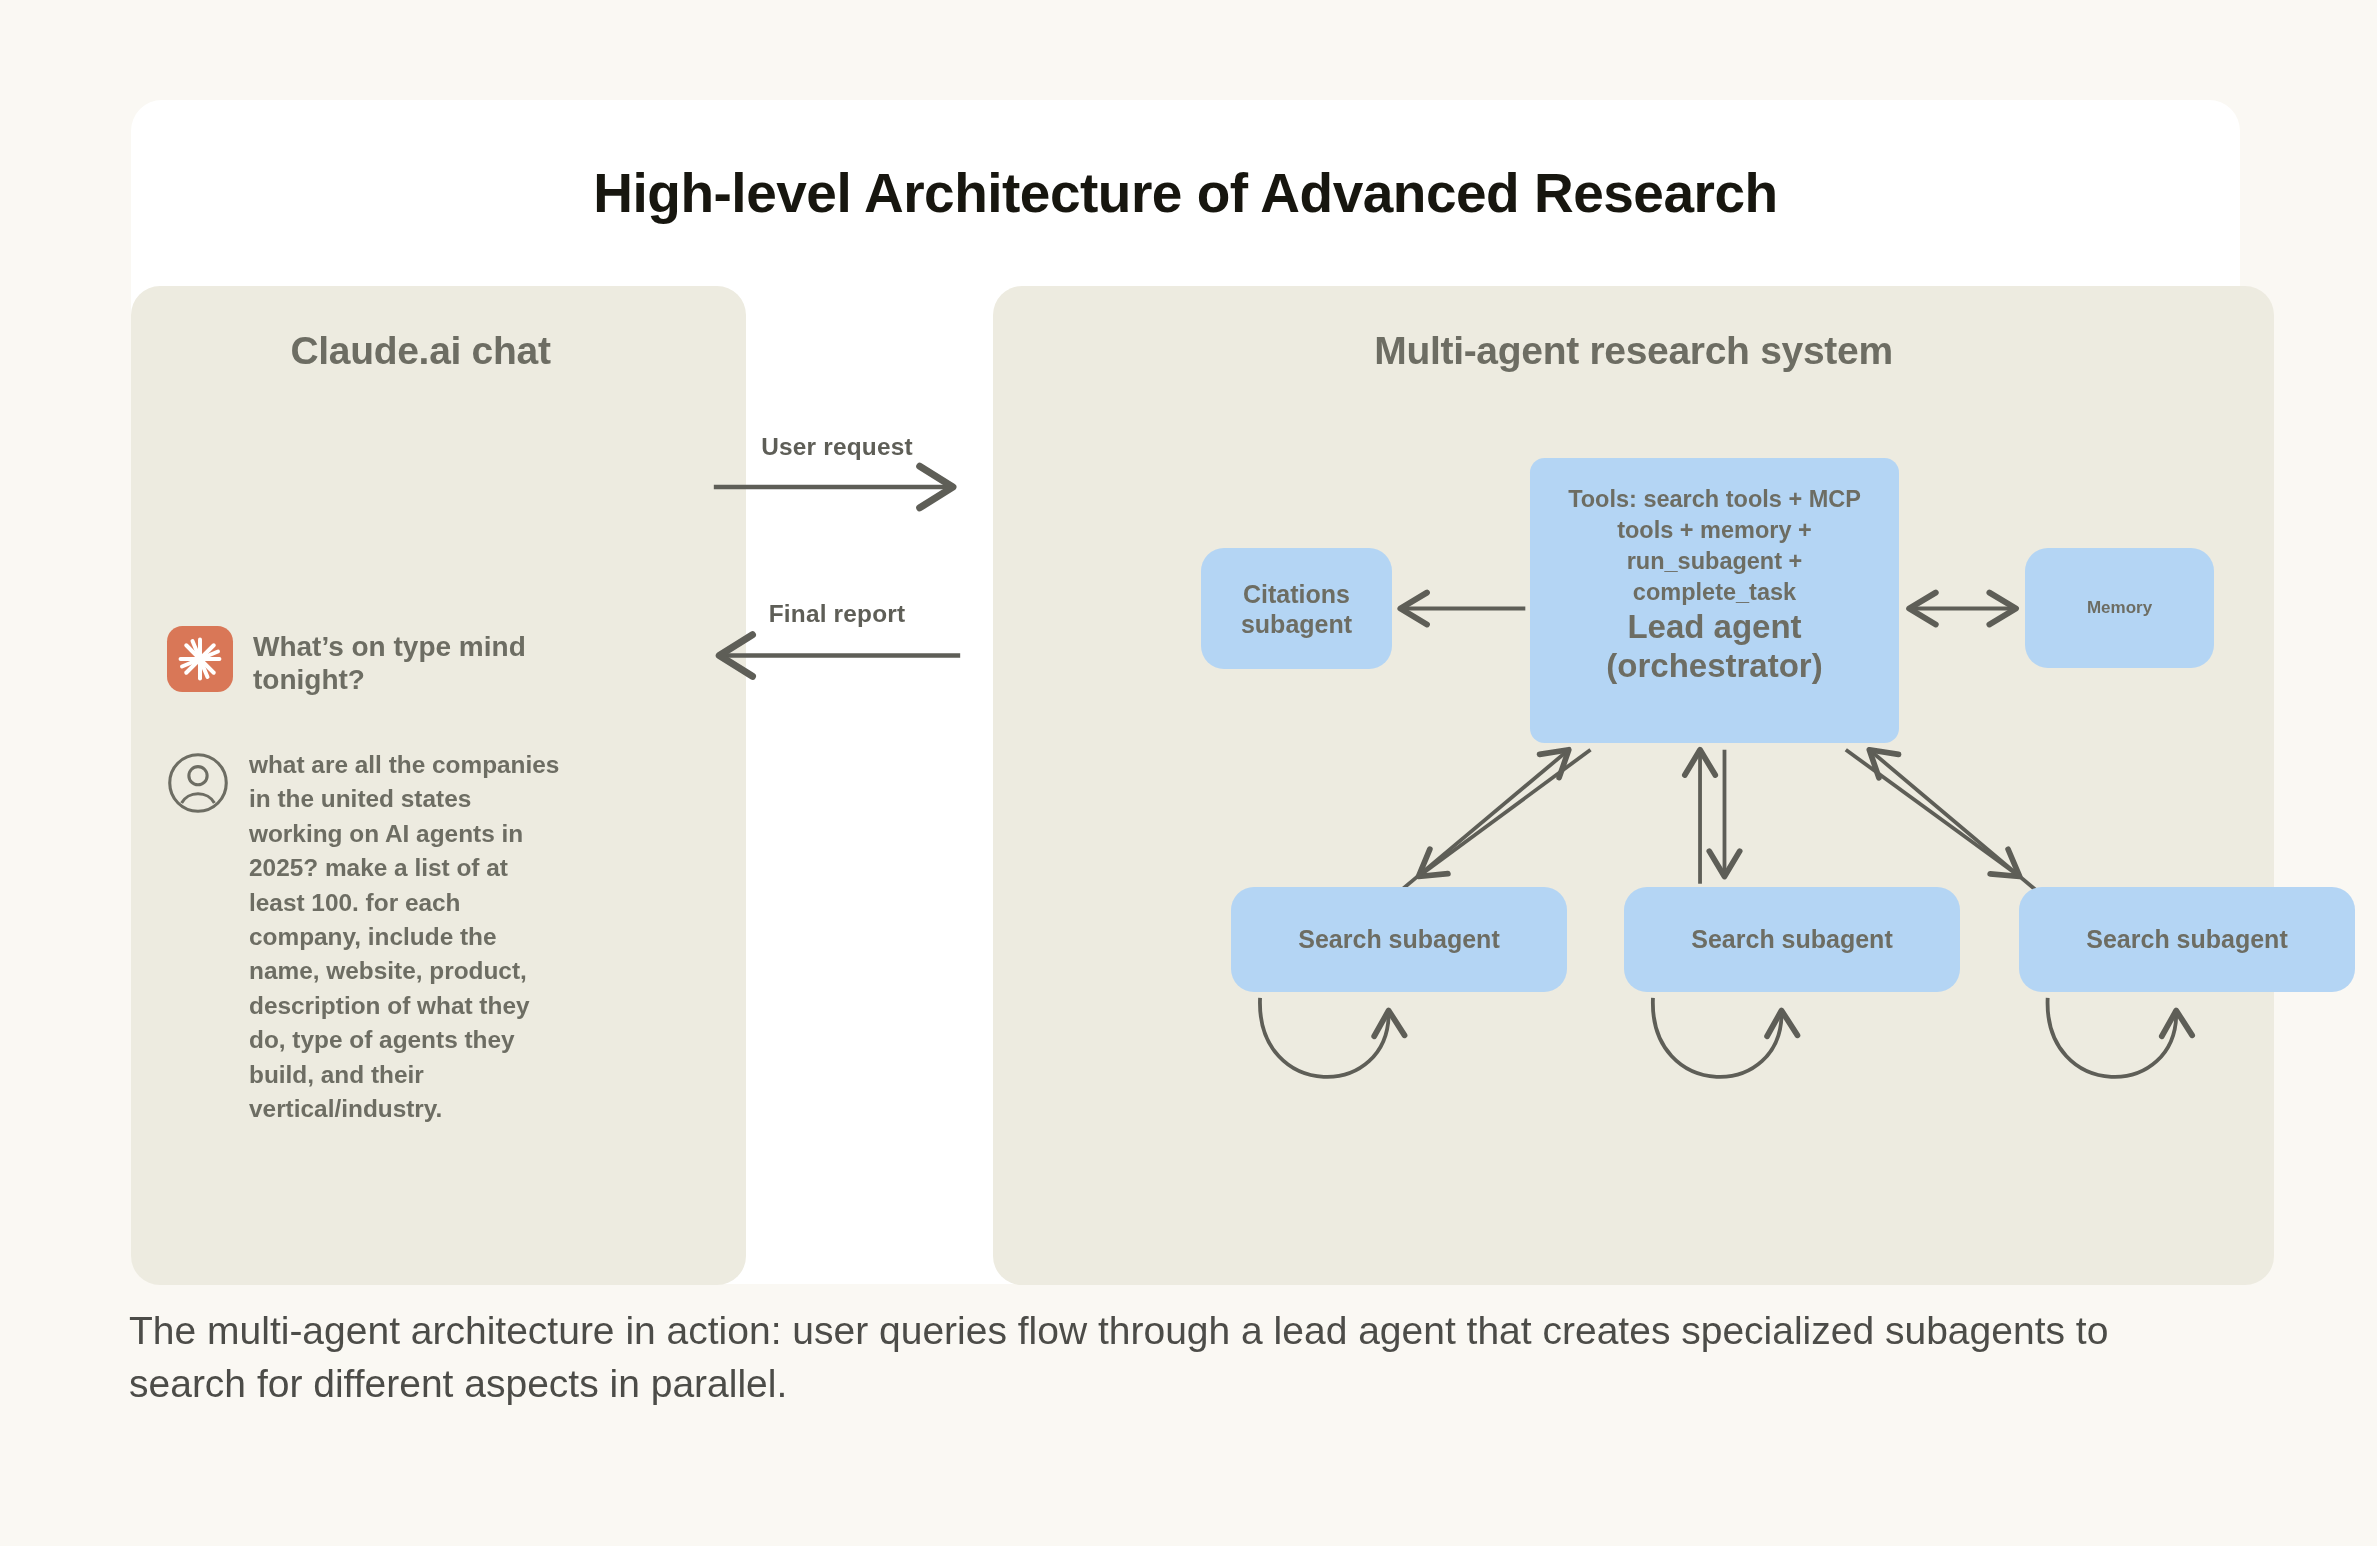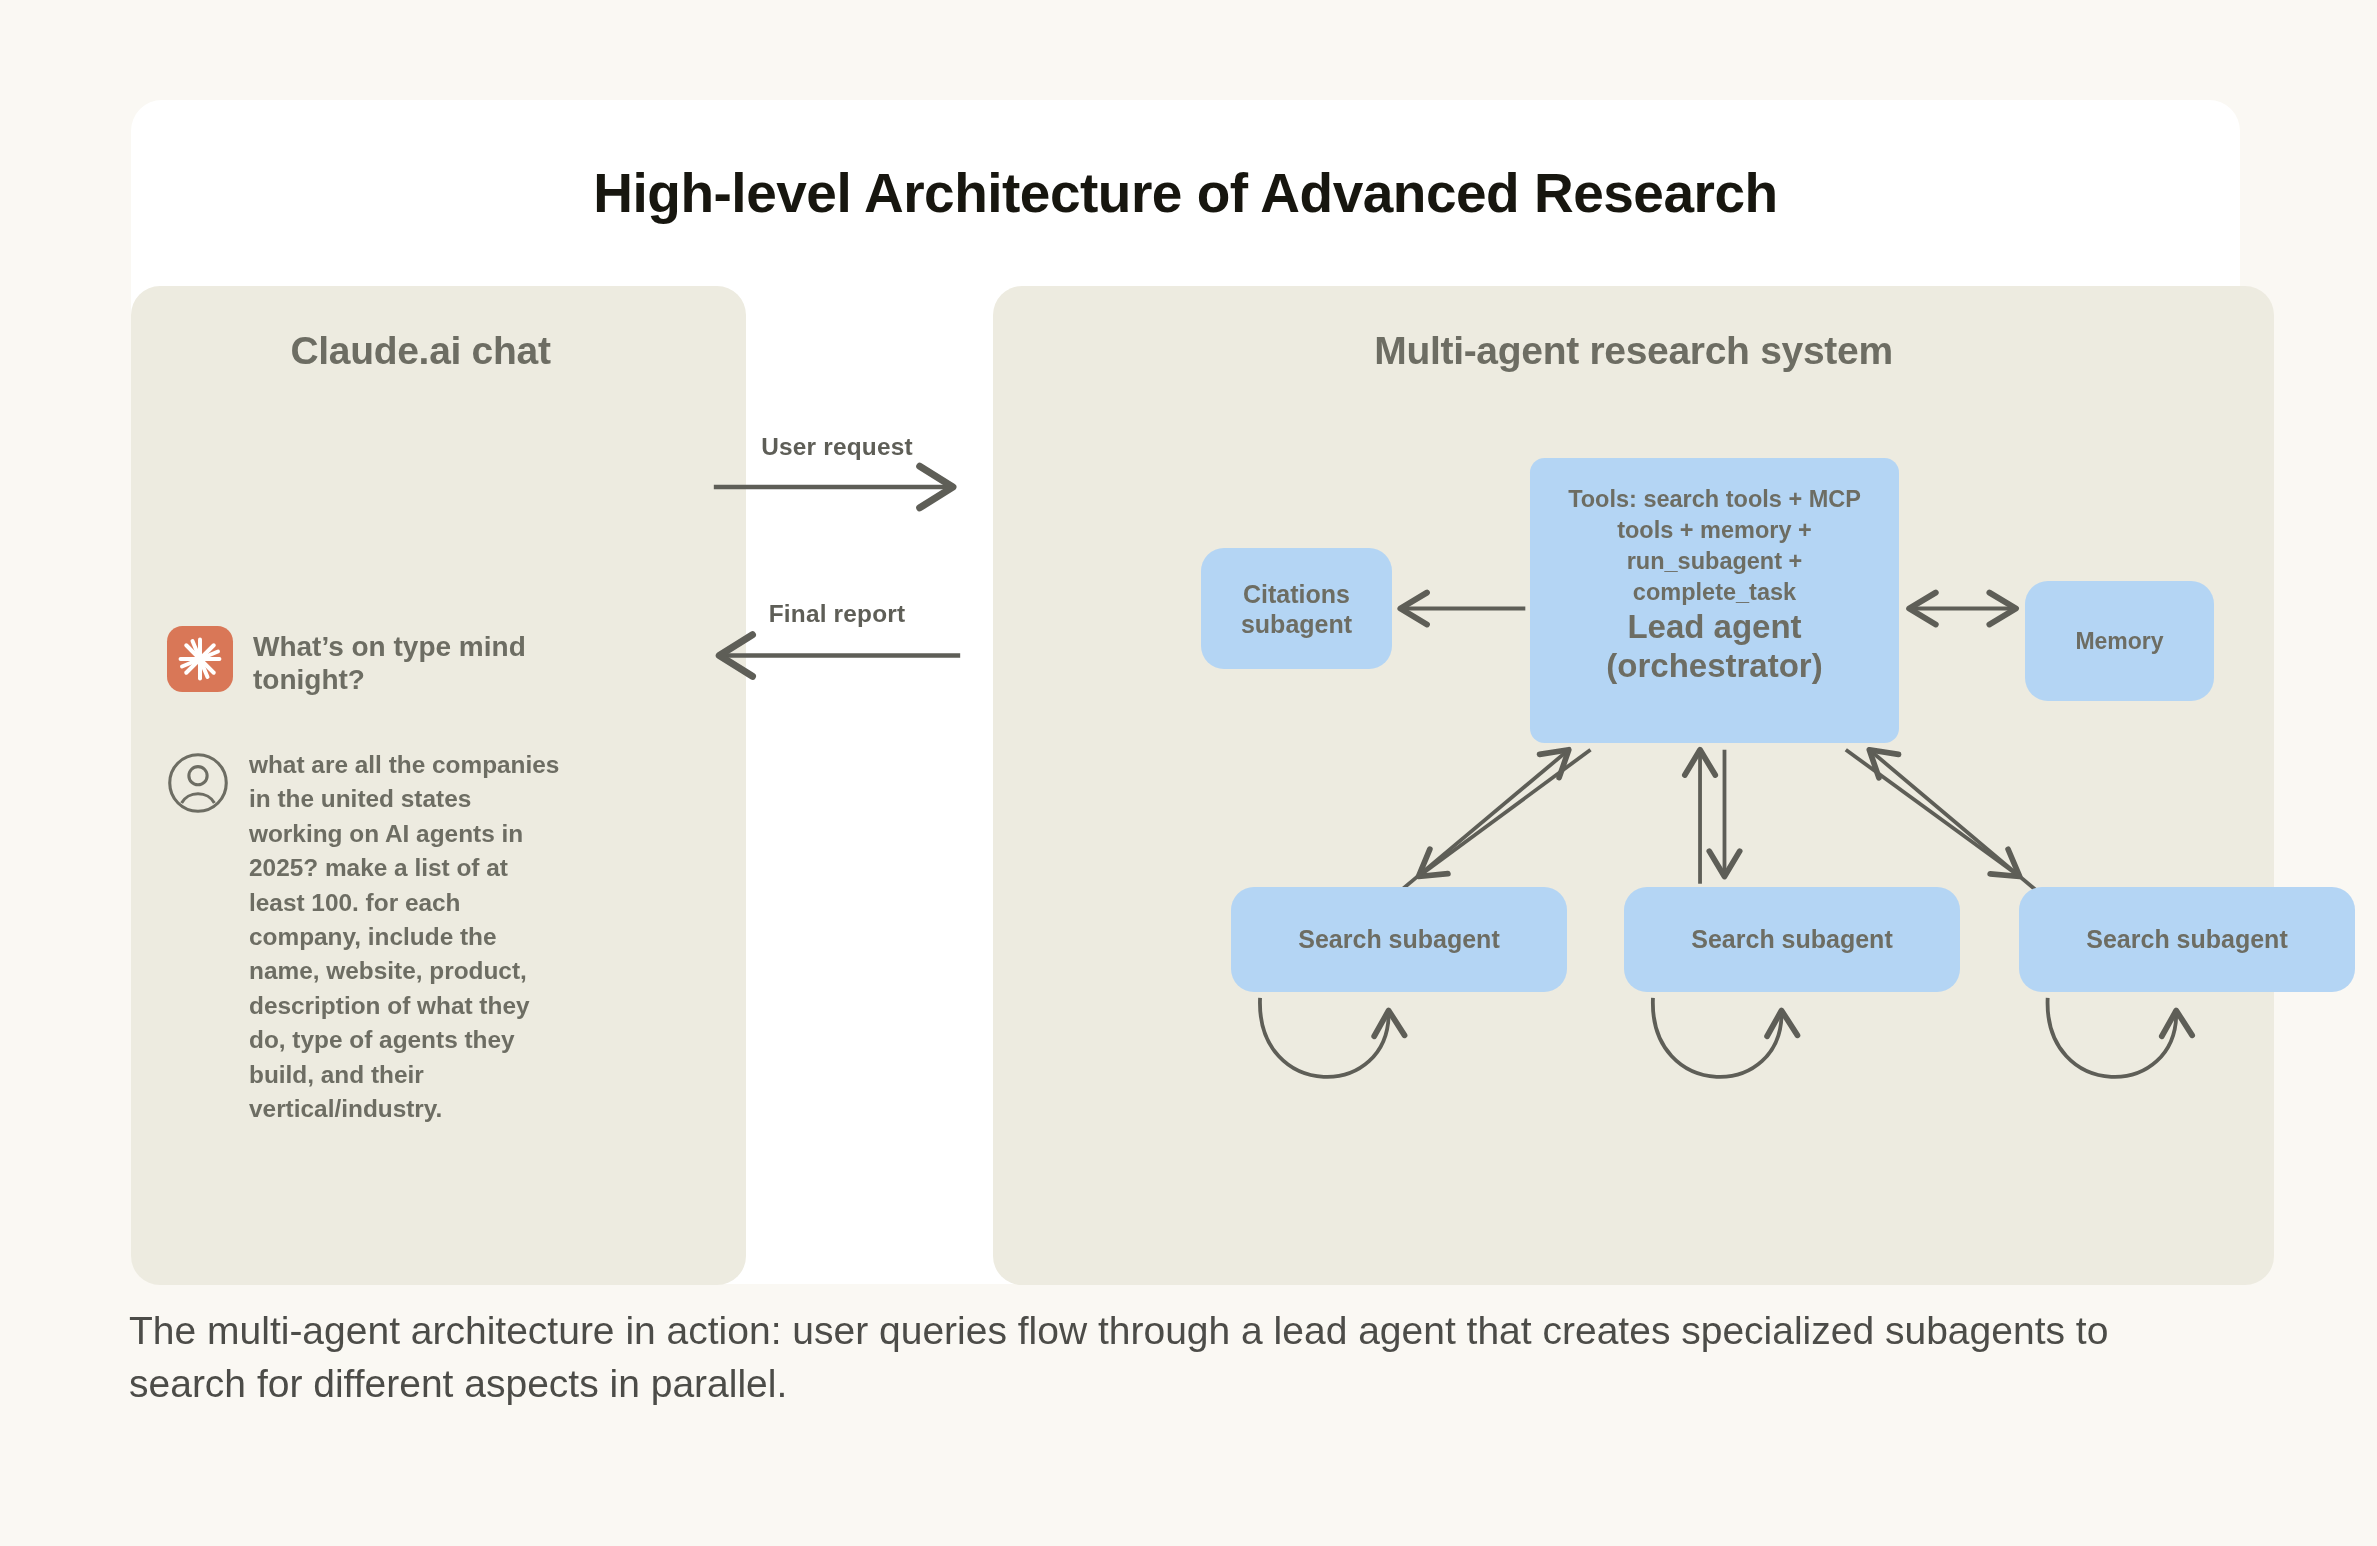--- a/index.html
+++ b/index.html
@@ -207,22 +207,21 @@
     height: 121px;
     font-size: 25px;
     line-height: 1.2;
   }
 
   #node-memory {
     left: 1032px;
     top: 262px;
     width: 189px;
     height: 120px;
-    font-size: 23px;
-    margin-top: 33px;
+    font-size: 17px;
   }
 
   .node-search {
     top: 601px;
     width: 336px;
     height: 105px;
     font-size: 25px;
   }
   #node-search-1 { left: 238px; }
   #node-search-2 { left: 631px; }

